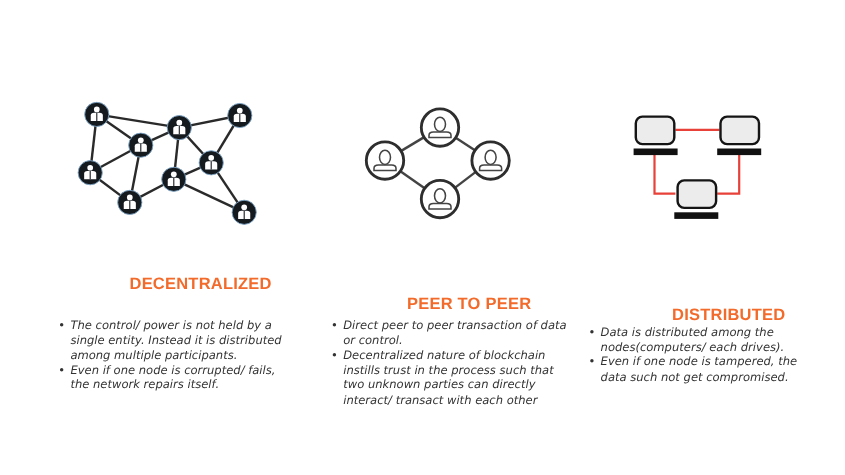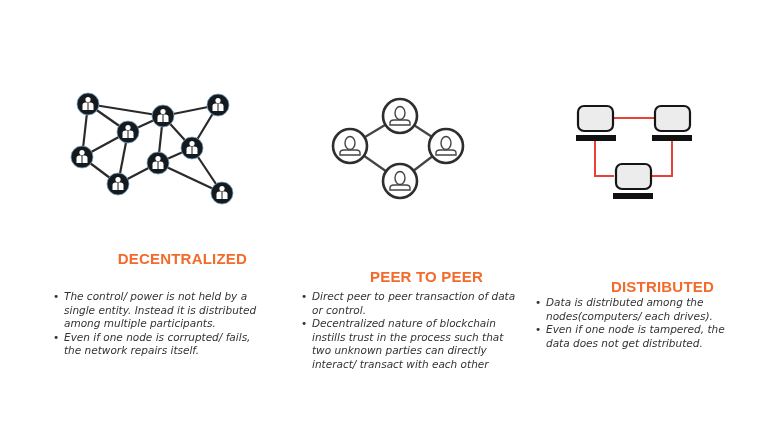--- a/index.html
+++ b/index.html
@@ -99,14 +99,14 @@
   <g fill="#111">
     <rect x="576" y="135" width="40" height="6"></rect>
     <rect x="652" y="135" width="40" height="6"></rect>
     <rect x="613" y="193" width="40" height="6"></rect>
   </g>
 </svg>
 
 <div class="title" style="left:514px;top:250px;width:200px;margin-top:28px;">DISTRIBUTED</div>
 <ul class="bullets" style="left:535px;top:296px;width:215px;">
   <li>Data is distributed among the nodes(computers/ each drives).</li>
-  <li>Even if one node is tampered, the data does not get distributed.</li>
+  <li>Even if one node is tampered, the data such not get compromised.</li>
 </ul>
 
 </body></html>

